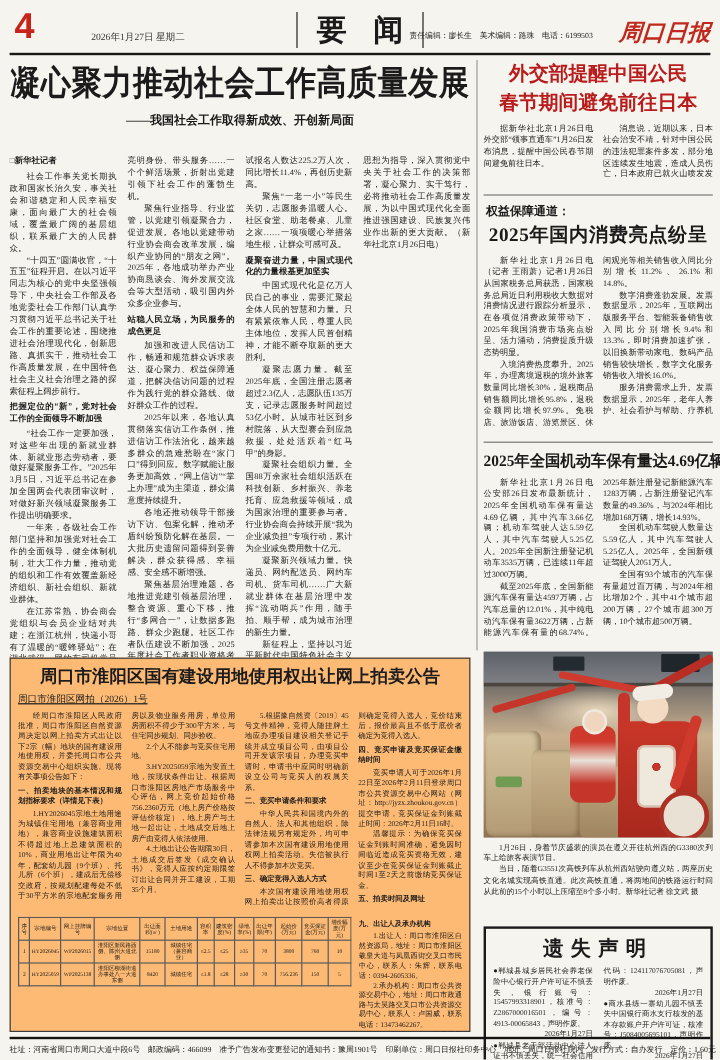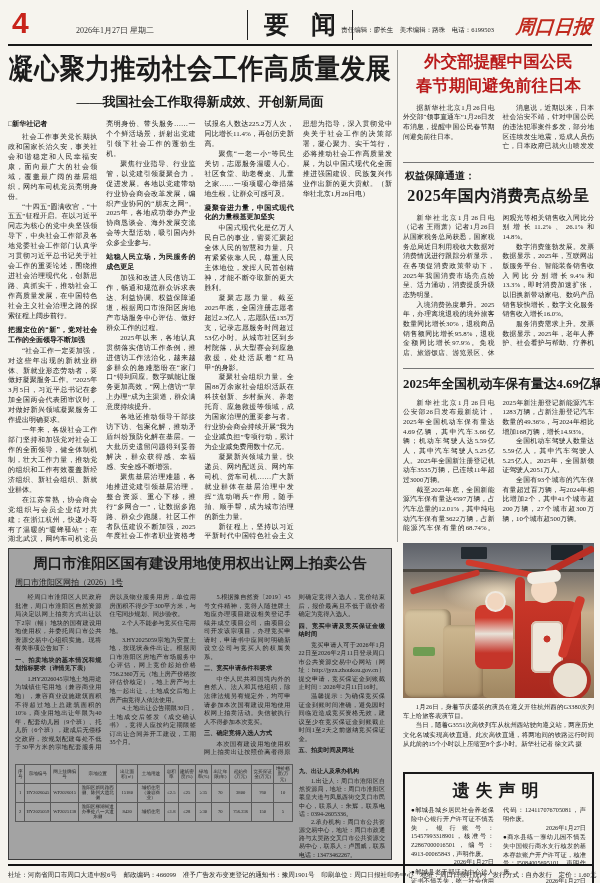--- a/index.html
+++ b/index.html
@@ -12,22 +12,22 @@
   .secwrap{position:absolute;left:50%;transform:translateX(-50%);top:0;display:flex;align-items:center;gap:16px;}
   .secbar{width:1px;height:30px;background:#222;}
   .sectitle{font-size:25px;font-weight:bold;letter-spacing:22px;margin-right:-22px;font-family:"Liberation Serif",serif;}
   .editors{position:absolute;right:98px;bottom:9px;font-size:6.5px;color:#222;white-space:nowrap;}
   .masthead{position:absolute;right:0;bottom:4px;font-size:19px;font-weight:bold;font-style:italic;
             color:#c02a1e;transform:skewX(-4deg);font-family:"Liberation Serif",serif;}
   
   .main-left{position:absolute;left:8px;top:50px;width:384px;}
   .headline{font-size:25px;font-weight:900;text-align:center;letter-spacing:.5px;
             font-family:"Liberation Sans","DejaVu Sans",sans-serif;transform:scaleY(1.12);transform-origin:top;}
-  .subhead{text-align:center;font-size:13px;font-weight:bold;margin-top:10px;}
-  .article-body{margin-top:9px;height:428px;column-count:4;column-gap:9px;column-fill:auto;
+  .subhead{text-align:center;font-size:10px;font-weight:bold;margin-top:10px;}
+  .article-body{margin-top:23px;height:428px;column-count:4;column-gap:9px;column-fill:auto;
                 font-size:7px;line-height:1.42;text-align:justify;overflow:hidden;}
   .article-body p,.cols p{margin:0;}
   .pr-p{text-indent:2em;}
   .pr-by{font-weight:bold;margin-bottom:3px !important;}
   .pr-sub{font-weight:bold;font-family:"Liberation Sans",sans-serif;margin:3px 0 2px !important;}
   .pr-sign{text-align:right;text-indent:0;}
   .vdiv{position:absolute;left:397px;top:50px;width:1px;height:492px;background:#9a9a96;}
   
   .right-col{position:absolute;left:403px;top:50px;width:191px;}
   .a1-headline{font-size:16.5px;font-weight:bold;text-align:center;line-height:1.45;color:#b91c1c;}
@@ -47,21 +47,21 @@
   .caption p{margin:0;text-indent:2em;}
   
   .loss-box{margin-top:24px;border:2px solid #1a1a1a;padding:4px 6px 3px;height:108px;overflow:hidden;box-sizing:content-box;}
   .loss-title{font-size:17px;font-weight:bold;text-align:center;letter-spacing:6px;margin:1px 0 4px;}
   .loss-cols{column-count:2;column-gap:9px;column-fill:auto;height:88px;font-size:6.2px;line-height:1.4;text-align:justify;overflow:hidden;}
   .loss-cols p{margin:0;}
   .loss-item{text-indent:0;}
   .loss-date{text-align:right;margin-bottom:1px !important;}
   
   .gg-box{position:absolute;left:8px;top:548px;width:384px;height:312px;border:1px solid #3c3c3c;
-          padding:5px 6px;box-sizing:border-box;background:#a3a3a3;}
+          padding:5px 6px;box-sizing:border-box;background:#fdba74;}
   .gg-title{font-size:14.5px;font-weight:bold;text-align:center;}
   .gg-docno{font-size:8px;text-align:left;margin:4px 0 5px;text-decoration:underline;}
   .gg-body{column-count:4;column-gap:8px;column-fill:auto;height:166px;font-size:6.2px;line-height:1.38;
            text-align:justify;overflow:hidden;}
   .gg-body p{margin:0;}
   .gg-bottom{display:flex;gap:6px;margin-top:5px;height:96px;overflow:hidden;}
   .gg-table-wrap{flex:1;overflow:hidden;}
   .gg-table-wrap table{border-collapse:collapse;width:100%;font-size:4.6px;line-height:1.15;}
   .gg-table-wrap th,.gg-table-wrap td{border:.5px solid #5a5a5a;padding:1px;text-align:center;font-weight:normal;}
   .gg-side{width:86px;font-size:6px;line-height:1.36;text-align:justify;overflow:hidden;}
@@ -83,29 +83,29 @@
   </div>
   <div class="editors">责任编辑：廖长生　美术编辑：路珠　电话：6199503</div>
   <div class="masthead">周口日报</div>
 </div>
 
 <div class="main-left">
   <div class="headline">凝心聚力推动社会工作高质量发展</div>
   <div class="subhead">——我国社会工作取得新成效、开创新局面</div>
   <div class="article-body">
       <p class="pr-by">□新华社记者</p>
-      <p class="pr-p">社会工作事关党长期执政和国家长治久安，事关社会和谐稳定和人民幸福安康，面向最广大的社会领域，覆盖最广阔的基层组织，网约车司机党员亮明身份。</p>
+      <p class="pr-p">社会工作事关党长期执政和国家长治久安，事关社会和谐稳定和人民幸福安康，面向最广大的社会领域，覆盖最广阔的基层组织，联系最广大的人民群众。</p>
       <p class="pr-p">“十四五”圆满收官，“十五五”征程开启。在以习近平同志为核心的党中央坚强领导下，中央社会工作部及各地党委社会工作部门认真学习贯彻习近平总书记关于社会工作的重要论述，围绕推进社会治理现代化，创新思路、真抓实干，推动社会工作高质量发展，在中国特色社会主义社会治理之路的探索征程上阔步前行。</p>
       <p class="pr-sub">把握定位的“新”，党对社会工作的全面领导不断加强</p>
       <p class="pr-p">“社会工作一定要加强，对这些年出现的新就业群体、新就业形态劳动者，要做好凝聚服务工作。”2025年3月5日，习近平总书记在参加全国两会代表团审议时，对做好新兴领域凝聚服务工作提出明确要求。</p>
       <p class="pr-p">一年来，各级社会工作部门坚持和加强党对社会工作的全面领导，健全体制机制，壮大工作力量，推动党的组织和工作有效覆盖新经济组织、新社会组织、新就业群体。</p>
       <p class="pr-p">在江苏常熟，协会商会党组织与会员企业结对共建；在浙江杭州，快递小哥有了温暖的“暖蜂驿站”；在湖北武汉，网约车司机党员亮明身份、带头服务……一个个鲜活场景，折射出党建引领下社会工作的蓬勃生机。</p>
       <p class="pr-p">聚焦行业指导、行业监管，以党建引领凝聚合力，促进发展。各地以党建带动行业协会商会改革发展，编织产业协同的“朋友之网”。2025年，各地成功举办产业协商恳谈会、海外发展交流会等大型活动，吸引国内外众多企业参与。</p>
       <p class="pr-sub">站稳人民立场，为民服务的成色更足</p>
-      <p class="pr-p">加强和改进人民信访工作，畅通和规范群众诉求表达、利益协调、权益保障通道，根据周口市淮阳区房地产市场服务中心评估、做好群众工作的过程。</p>
+      <p class="pr-p">加强和改进人民信访工作，畅通和规范群众诉求表达、凝心聚力、权益保障通道，把解决信访问题的过程作为践行党的群众路线、做好群众工作的过程。</p>
       <p class="pr-p">2025年以来，各地认真贯彻落实信访工作条例，推进信访工作法治化，越来越多群众的急难愁盼在“家门口”得到回应。数字赋能让服务更加高效，“网上信访”“掌上办理”成为主渠道，群众满意度持续提升。</p>
       <p class="pr-p">各地还推动领导干部接访下访、包案化解，推动矛盾纠纷预防化解在基层。一大批历史遗留问题得到妥善解决，群众获得感、幸福感、安全感不断增强。</p>
       <p class="pr-p">聚焦基层治理难题，各地推进党建引领基层治理，整合资源、重心下移，推行“多网合一”，让数据多跑路、群众少跑腿。社区工作者队伍建设不断加强，2025年度社会工作者职业资格考试报名人数达225.2万人次，同比增长11.4%，再创历史新高。</p>
       <p class="pr-p">聚焦“一老一小”等民生关切，志愿服务温暖人心。社区食堂、助老餐桌、儿童之家……一项项暖心举措落地生根，让群众可感可及。</p>
       <p class="pr-sub">凝聚奋进力量，中国式现代化的力量根基更加坚实</p>
       <p class="pr-p">中国式现代化是亿万人民自己的事业，需要汇聚起全体人民的智慧和力量。只有紧紧依靠人民，尊重人民主体地位，发挥人民首创精神，才能不断夺取新的更大胜利。</p>
       <p class="pr-p">凝聚志愿力量。截至2025年底，全国注册志愿者超过2.3亿人，志愿队伍135万支，记录志愿服务时间超过53亿小时。从城市社区到乡村院落，从大型赛会到应急救援，处处活跃着“红马甲”的身影。</p>
       <p class="pr-p">凝聚社会组织力量。全国88万余家社会组织活跃在科技创新、乡村振兴、养老托育、应急救援等领域，成为国家治理的重要参与者。行业协会商会持续开展“我为企业减负担”专项行动，累计为企业减免费用数十亿元。</p>
       <p class="pr-p">凝聚新兴领域力量。快递员、网约配送员、网约车司机、货车司机……广大新就业群体在基层治理中发挥“流动哨兵”作用，随手拍、顺手帮，成为城市治理的新生力量。</p>
       <p class="pr-p">新征程上，坚持以习近平新时代中国特色社会主义思想为指导，深入贯彻党中央关于社会工作的决策部署，凝心聚力、实干笃行，必将推动社会工作高质量发展，为以中国式现代化全面推进强国建设、民族复兴伟业作出新的更大贡献。（新华社北京1月26日电）</p>

